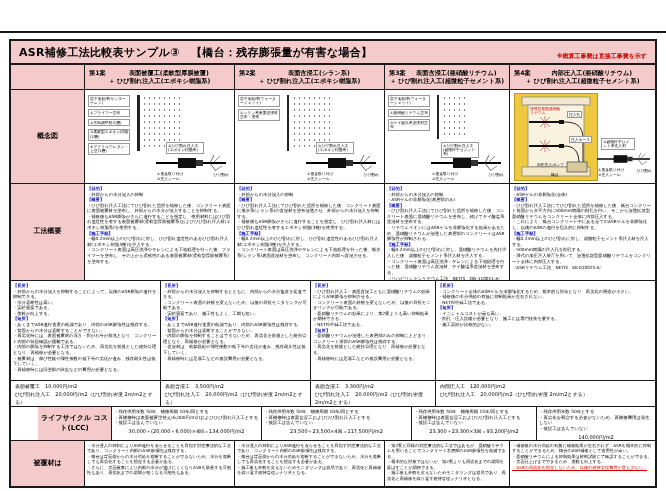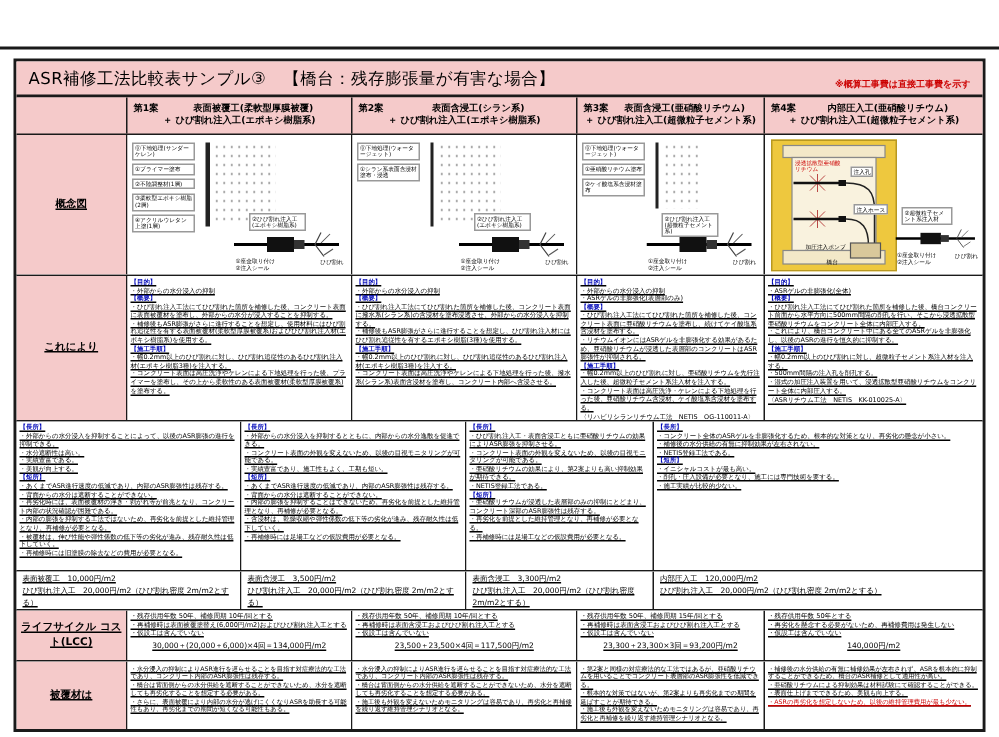--- a/index.html
+++ b/index.html
@@ -12,40 +12,40 @@
   .topline { position:absolute; left:0; top:31px; width:666px; height:2px; background:#1a1a1a; }
 
   .tbl {
     position:absolute; left:9px; top:39px; width:648px; height:449px;
     border:2px solid #1a1a1a; background:#fff; display:flex; flex-direction:column;
   }
   .titlebar {
     flex:0 0 24px; background:#f5caca; border-bottom:2px solid #1a1a1a;
     display:flex; align-items:center; padding:0 8px;
   }
-  .title { font-size:11px; font-weight:normal; letter-spacing:0.3px; }
+  .title { font-size:11px; font-weight:bold; letter-spacing:0.3px; }
   .note { margin-left:auto; font-size:6px; color:#cc0000; font-weight:bold; align-self:flex-end; margin-bottom:2px; }
 
   .hdr { display:flex; flex:0 0 25px; background:#f5caca; border-bottom:1.5px solid #1a1a1a; }
   .corner { flex:0 0 74px; border-right:1px solid #1a1a1a; }
   .hcell {
     border-right:1px solid #1a1a1a; display:flex; flex-direction:column; justify-content:center;
     font-size:6.2px; font-weight:bold; text-align:center; padding:1px 2px; line-height:1.3;
   }
   .hcell:last-child { border-right:none; }
   .hline1 { display:flex; align-items:center; }
   .hcase { flex:0 0 auto; padding-left:2px; }
   .hmeth { flex:1; text-align:center; }
   .hline2 { text-align:center; }
 
   .w1 { flex:0 0 150px; } .w2 { flex:0 0 150px; } .w3 { flex:0 0 125px; } .w4 { flex:1; }
 
-  .row { display:flex; border-bottom:1px solid #1a1a1a; overflow:hidden;text-decoration:underline; }
+  .row { display:flex; border-bottom:1px solid #1a1a1a; overflow:hidden; }
   .r-concept { flex:0 0 94px; } .r-ov { flex:0 0 97px; } .r-pc { flex:0 0 100px; }
-  .r-ic { flex:0 0 26px; } .r-lcc { flex:0 0 34px; } .r-ev { flex:1; border-bottom:none; }
+  .r-ic { flex:0 0 26px; } .r-lcc { flex:0 0 34px;padding-left:27px; } .r-ev { flex:1; border-bottom:none; }
 
   .lab {
     flex:0 0 74px; background:#f5caca; border-right:1px solid #1a1a1a;
     display:flex; align-items:center; justify-content:center; text-align:center;
     font-size:7px; font-weight:bold; padding:2px; line-height:1.35;
   }
   .cell {
     border-right:1px solid #1a1a1a; padding:2px; font-size:4.3px; line-height:1.3;
     overflow:hidden; position:relative; background:#fff;
   }
@@ -259,21 +259,21 @@
           </svg>
           <div class="inj1">①座金取り付け</div>
           <div class="inj2">②注入シール</div>
           <div class="crackl">ひび割れ</div>
         </div>
       </div>
     </div>
   </div>
 
   <div class="row r-ov">
-    <div class="lab">これにより</div>
+    <div class="lab">工法概要</div>
     <div class="cell w1">
         <div class="ln sec">【目的】</div>
         <div class="ln">・外部からの水分浸入の抑制</div>
         <div class="ln sec">【概要】</div>
         <div class="ln">・ひび割れ注入工法にてひび割れた箇所を補修した後、コンクリート表面に表面被覆材を塗布し、外部からの水分が浸入することを抑制する。</div>
         <div class="ln">・補修後もASR膨張がさらに進行することを想定し、使用材料にはひび割れ追従性を有する表面被覆材(柔軟型厚膜被覆系)およびひび割れ注入材(エポキシ樹脂系)を使用する。</div>
         <div class="ln sec">【施工手順】</div>
         <div class="ln">・幅0.2mm以上のひび割れに対し、ひび割れ追従性のあるひび割れ注入材(エポキシ樹脂3種)を注入する。</div>
         <div class="ln">・コンクリート表面は高圧洗浄やケレンによる下地処理を行った後、プライマーを塗布し、その上から柔軟性のある表面被覆材(柔軟型厚膜被覆系)を塗布する。</div>
       </div>

